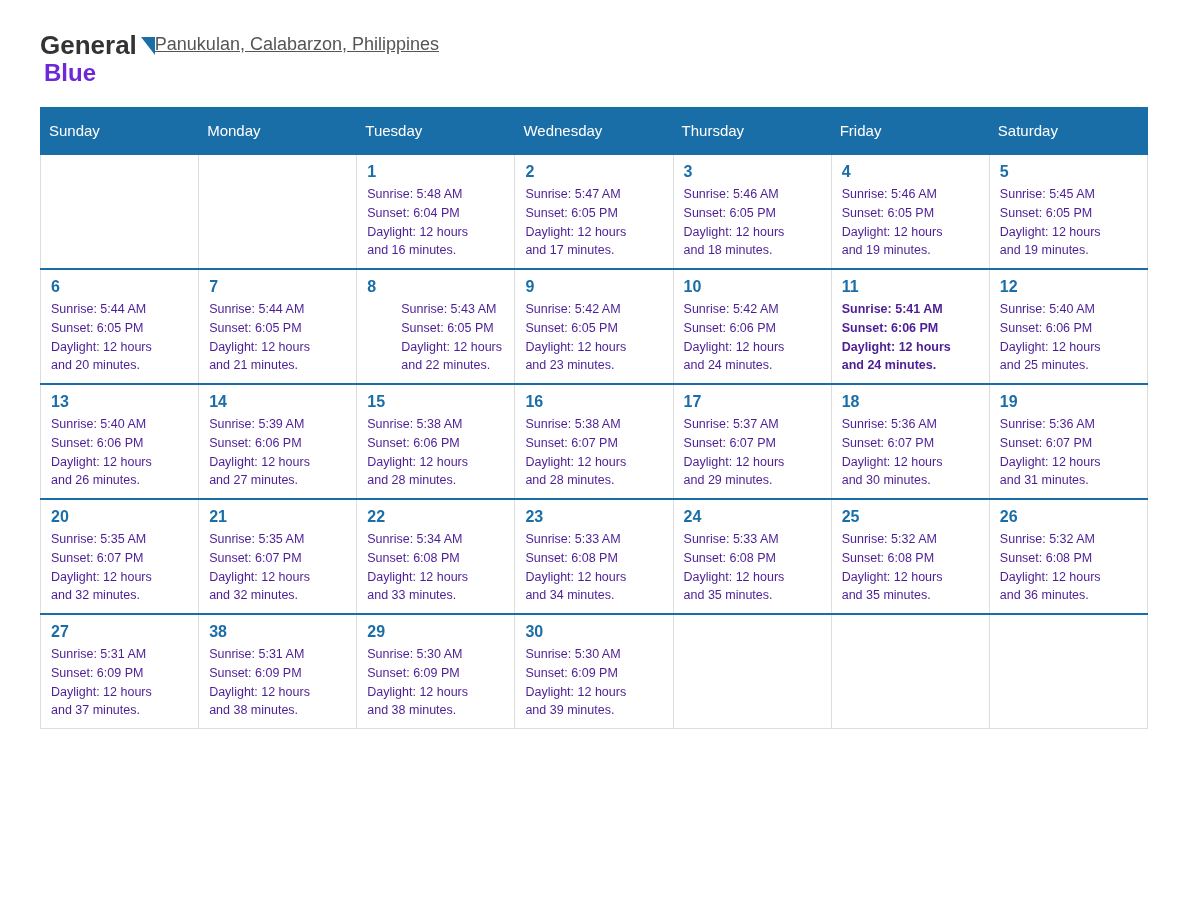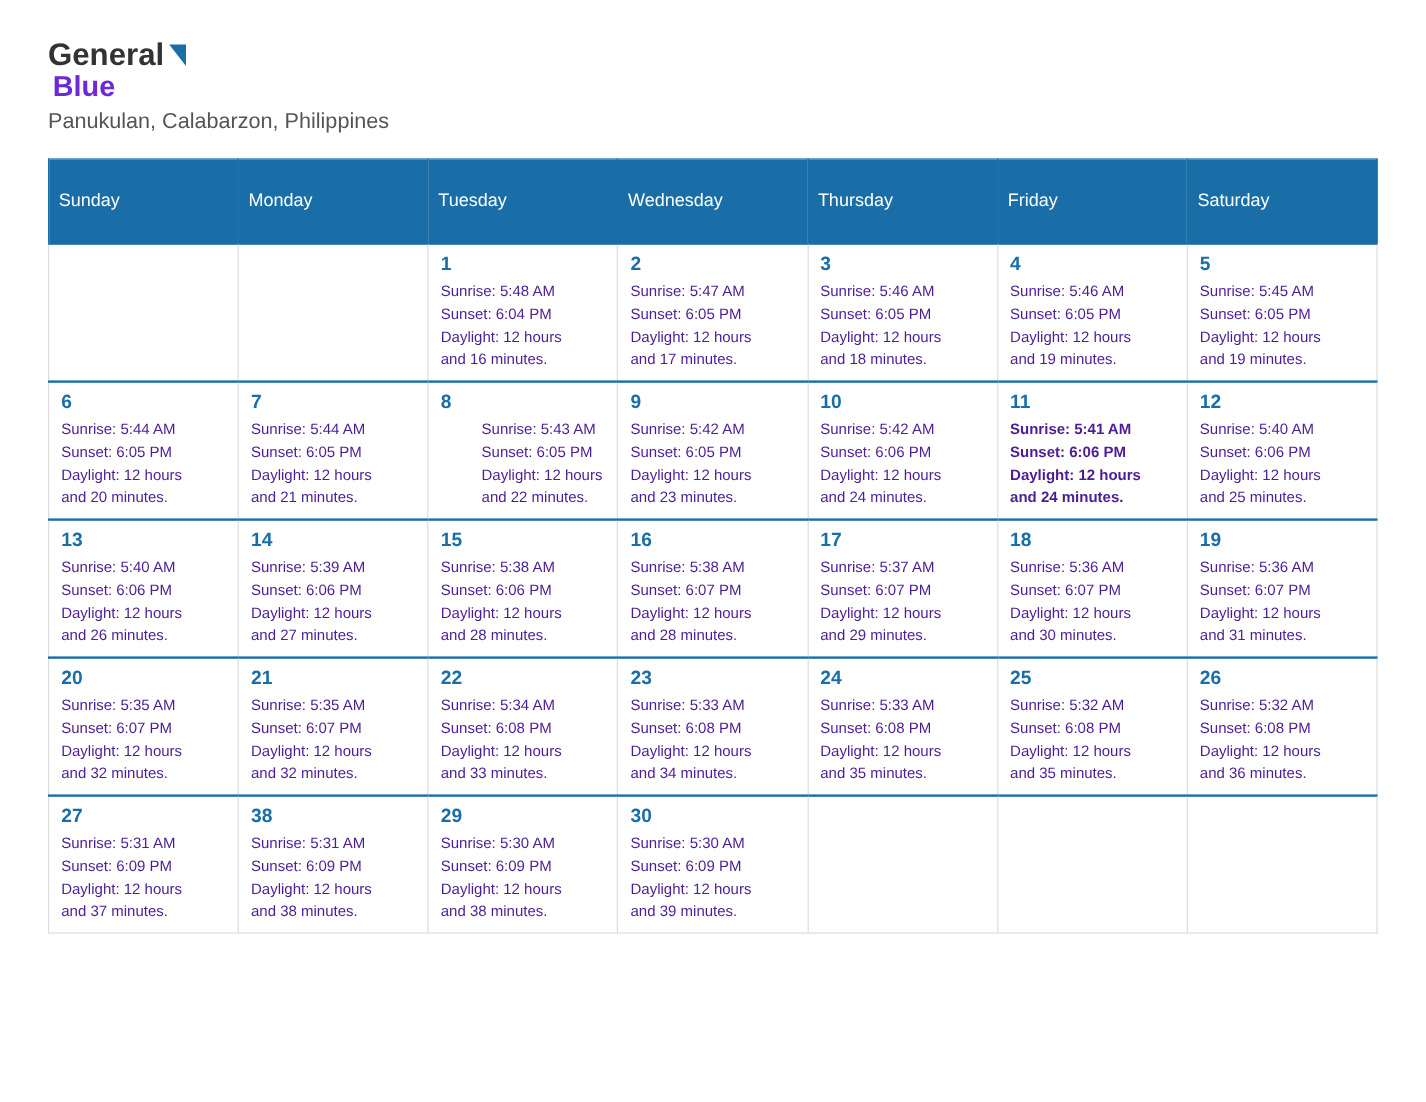--- a/index.html
+++ b/index.html
@@ -4,24 +4,23 @@
   <style>
     * { box-sizing: border-box; margin: 0; padding: 0; }
     body {
       font-family: Arial, sans-serif;
       background: #fff;
       padding: 30px 40px;
       color: #333;
     }
     .header {
       display: flex;
-      justify-content: flex-end;
+      justify-content: flex-start;
       align-items: flex-start;
       margin-bottom: 20px;
-      flex-direction: column;
     }
     .logo {
       display: flex;
       flex-direction: column;
       align-items: flex-start;
     }
     .logo-top {
       display: flex;
       align-items: center;
       font-size: 26px;
@@ -48,30 +47,31 @@
     .title-area { text-align: right; }
     .month-title {
       font-size: 52px;
       font-weight: normal;
       color: #222;
     }
     .location {
       font-size: 18px;
       color: #555;
       margin-top: 4px;
+      text-decoration: underline;
     }
     .calendar {
       width: 100%;
       border-collapse: collapse;
       border: 1px solid #ccc;
     }
     .calendar th {
       background: #1a6ea8;
       color: #fff;
-      padding: 26px 8px;
+      padding: 14px 8px;
       text-align: left;
       font-size: 15px;
       font-weight: normal;
       border: 1px solid #1a6ea8;
     }
     .calendar td {
       vertical-align: top;
       padding: 8px 10px;
       border: 1px solid #ddd;
       width: 14.28%;

